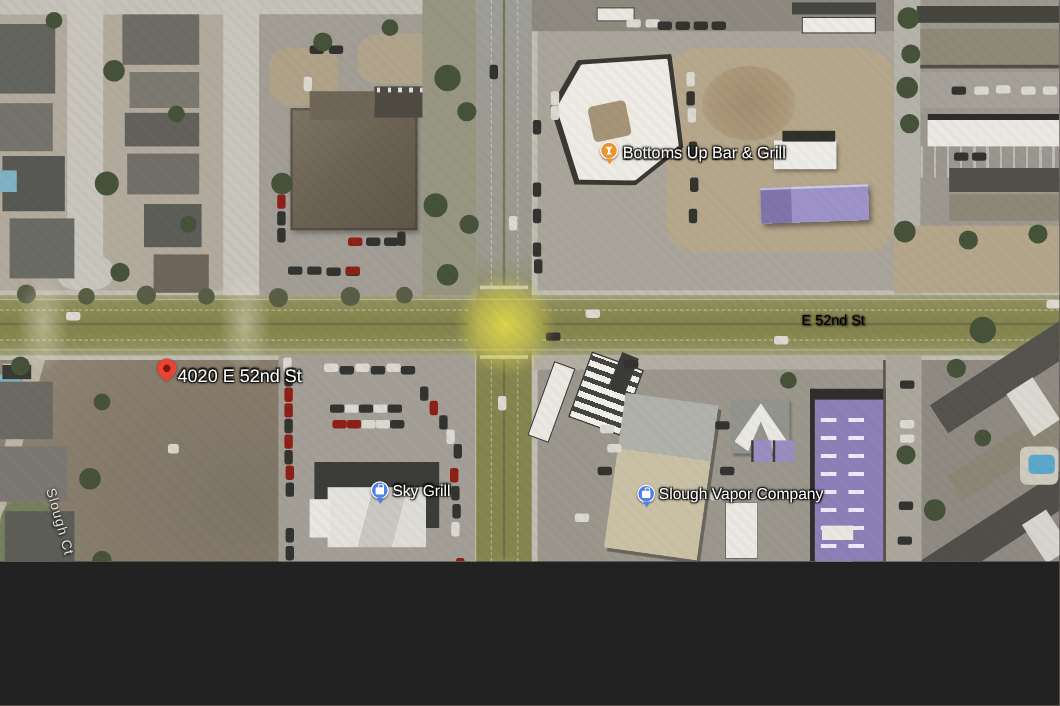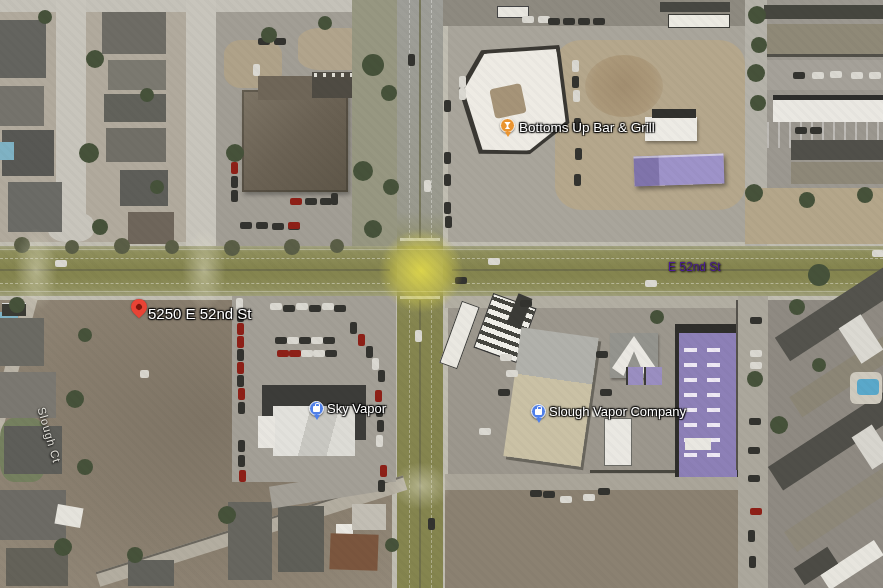--- a/index.html
+++ b/index.html
@@ -1,24 +1,24 @@
 <!DOCTYPE html>
 <html><head>
 <meta charset="utf-8">
 <style>
   html,body{margin:0;padding:0;background:#222;}
-  #stage{position:relative;width:883px;height:588px;overflow:hidden;background:#a59d8f;
+  #stage{position:relative;width:883px;height:468px;overflow:hidden;background:#a59d8f;
          font-family:"Liberation Sans",sans-serif;}
   .a{position:absolute;}
   .tree{width:14px;height:14px;border-radius:50%;background:transparent;}
   .carl{background:transparent;border-radius:2px;}
   .map-label{color:#fff;white-space:nowrap;font-size:13px;line-height:1;
     text-shadow:-1px -1px 1px rgba(0,0,0,.8),1px -1px 1px rgba(0,0,0,.8),
     -1px 1px 1px rgba(0,0,0,.8),1px 1px 1px rgba(0,0,0,.8),0 0 3px rgba(0,0,0,.9);}
-  .road-label{color:#4c1d95;font-size:12px;line-height:1;white-space:nowrap;
+  .road-label{color:#000000;font-size:12px;line-height:1;white-space:nowrap;
     text-shadow:0 0 2px rgba(0,0,0,.9),1px 1px 2px rgba(0,0,0,.8);}
   .poi-circle{width:13px;height:13px;border-radius:50%;border:1.5px solid #fff;
     box-shadow:0 1px 2px rgba(0,0,0,.5);}
   .poi-tip{width:0;height:0;border-left:3px solid transparent;border-right:3px solid transparent;
     border-top:5px solid #fff;}
   .glyph-drink{width:7px;height:7px;background:#fff;
     clip-path:polygon(5% 0,95% 0,62% 42%,62% 72%,88% 100%,12% 100%,38% 72%,38% 42%);}
   .glyph-bag{width:7px;height:6px;background:#fff;border-radius:1px;}
   .glyph-bag::before{content:"";position:absolute;top:-3px;left:1.5px;width:3px;height:3px;
     border:1px solid #fff;border-bottom:none;border-radius:2px 2px 0 0;}
@@ -236,33 +236,33 @@
     </div>
     <div class="poi-tip a" style="left:5px;top:14px;border-top-color:#ea9430;"></div>
   </div>
   <div class="a map-label" style="left:519px;top:121px;font-size:13.5px;">Bottoms Up Bar &amp; Grill</div>
 
   <div class="a" style="left:131px;top:299px;">
     <div class="red-pin" style="position:relative;">
       <div class="red-pin-dot"></div>
     </div>
   </div>
-  <div class="a map-label" style="left:148px;top:306px;font-size:15px;">5250 E 52nd St</div>
+  <div class="a map-label" style="left:148px;top:306px;font-size:15px;">4020 E 52nd St</div>
 
   <div class="a road-label" style="left:668px;top:261px;">E 52nd St</div>
 
   <div class="a road-label" style="left:46px;top:406px;font-size:11.5px;letter-spacing:.8px;color:#e3e1da;transform:rotate(74deg);transform-origin:left top;">Slough Ct</div>
 
   <div class="a" style="left:309px;top:401px;">
     <div class="poi-circle" style="background:#4f7fe8;position:relative;">
       <div class="glyph-bag a" style="left:3px;top:4px;"></div>
     </div>
     <div class="poi-tip a" style="left:5px;top:14px;border-top-color:#4f7fe8;"></div>
   </div>
-  <div class="a map-label" style="left:327px;top:402px;">Sky Vapor</div>
+  <div class="a map-label" style="left:327px;top:402px;">Sky Grill</div>
 
   <div class="a" style="left:531px;top:404px;">
     <div class="poi-circle" style="background:#4f7fe8;position:relative;">
       <div class="glyph-bag a" style="left:3px;top:4px;"></div>
     </div>
     <div class="poi-tip a" style="left:5px;top:14px;border-top-color:#4f7fe8;"></div>
   </div>
   <div class="a map-label" style="left:549px;top:405px;">Slough Vapor Company</div>
 
 </div>

